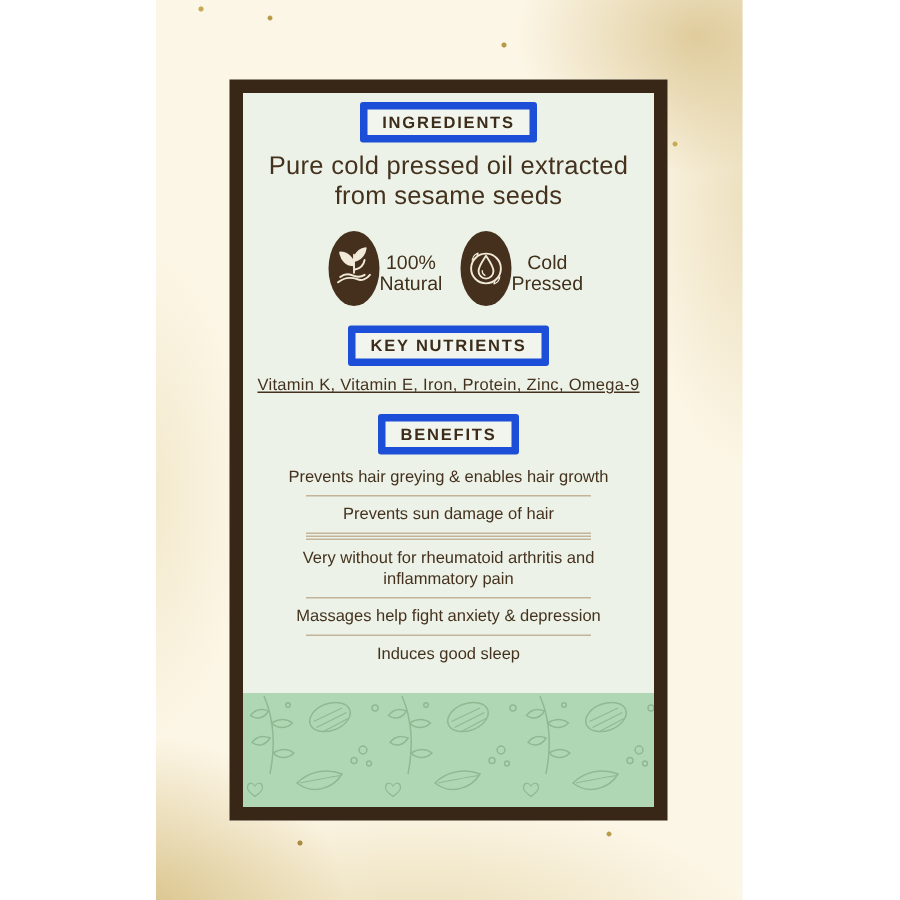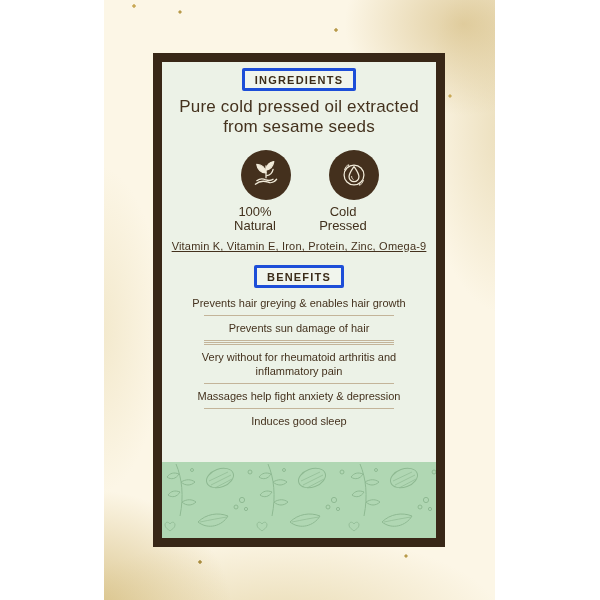--- a/index.html
+++ b/index.html
@@ -29,28 +29,28 @@
       #fcf6e6;
   }
   .card{
     position:absolute;left:153px;top:53px;width:292px;height:494px;
     box-sizing:border-box;border:9px solid #382717;background:#ecf2e7;
   }
   .card-inner{position:relative;width:100%;height:100%;overflow:hidden;
     display:flex;flex-direction:column;align-items:center;text-align:center;
     color:#44321e;}
   .hbox{
-    display:inline-block;border:3px solid #1d4ed8;border-radius:2px;
+    display:inline-block;border:5px solid #1d4ed8;border-radius:2px;
     padding:3px 10px 2px;font-size:11px;font-weight:bold;letter-spacing:1.2px;
     color:#3c2c19;background:rgba(255,255,255,.25);
   }
   .m-ingredients{margin-top:6px;}
   .desc{font-size:17px;margin-top:6px;letter-spacing:.2px;}
   .features{display:flex;justify-content:center;gap:16px;margin-top:13px;}
-  .feature{display:flex;flex-direction:column;align-items:flex-end;width:72px;}
+  .feature{display:flex;flex-direction:row;align-items:center;width:72px;}
   .circle{
     width:50px;height:50px;border-radius:50%;background:#44301d;
     display:flex;align-items:center;justify-content:center;
   }
   .feature-label{font-size:13px;line-height:14px;margin-top:5px;color:#41301c;}
   .m-nutrients{margin-top:13px;}
   .nutrients-text{font-size:11px;margin-top:7px;letter-spacing:.2px;text-decoration:underline;}
   .m-benefits{margin-top:13px;}
   .benefits{margin-top:4px;width:100%;}
   .benefit{font-size:11px;line-height:14px;padding:4px 20px;}
@@ -98,20 +98,21 @@
               <path d="M37 32 C34 33 32 35.5 31.5 38.5 C34.5 37.5 36.5 35 37 32 Z" stroke-width="1.2"></path>
             </g>
           </svg>
         </div>
         <div class="feature-label">Cold Pressed</div>
       </div>
 
 
     </div>
 
+    <div class="hbox m-nutrients">KEY NUTRIENTS</div>
     <div class="nutrients-text">Vitamin K, Vitamin E, Iron, Protein, Zinc, Omega-9</div>
 
     <div class="hbox m-benefits">BENEFITS</div>
 
     <div class="benefits">
       <div class="benefit">Prevents hair greying &amp; enables hair growth</div>
       <div class="sep"></div>
       <div class="benefit">Prevents sun damage of hair</div>
       <div class="sep"></div>
       <div class="sep"></div>

